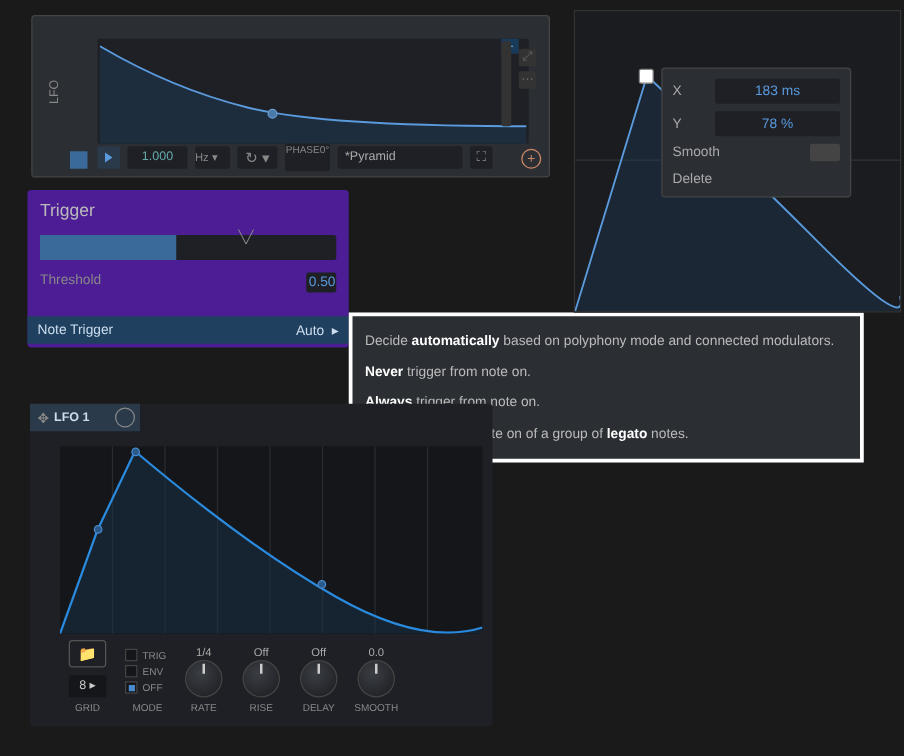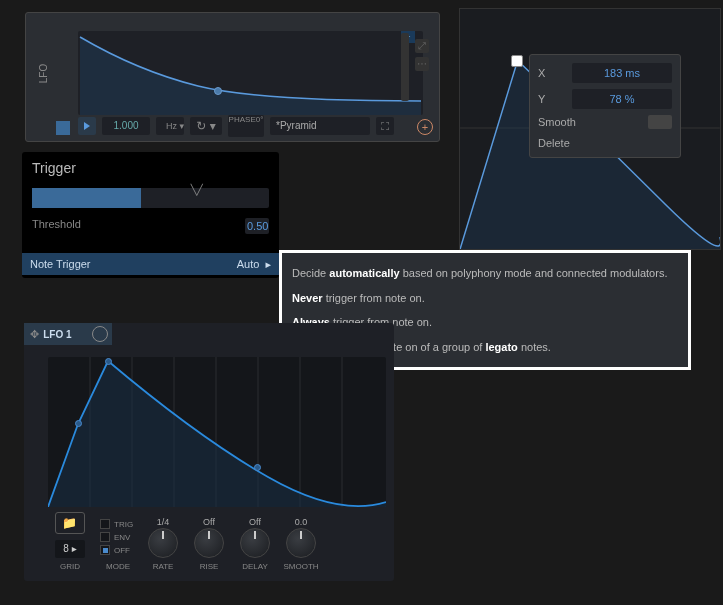--- a/index.html
+++ b/index.html
@@ -13,28 +13,28 @@
 .curve-svg{width:100%;height:100%}
 .curve-handle{position:absolute;left:136px;top:56px;width:8px;height:8px;background:#4a7aaa;border-radius:50%;border:1px solid #6a9acc}
 .mini-slider{position:absolute;right:30px;top:20px;width:8px;height:68px;background:#333;border-radius:2px}
 .mini-plus{position:absolute;right:24px;top:18px;width:14px;height:12px;background:#1a3a5a;color:#8cf;font-size:9px;text-align:center;line-height:12px}
 .mini-btn{position:absolute;right:10px;width:14px;height:14px;background:#333;color:#666;font-size:10px;text-align:center;line-height:14px;border-radius:2px}
 
 .lfo-ctrls{position:absolute;left:52px;bottom:4px;display:flex;align-items:center;gap:6px}
 .play-btn{width:18px;height:18px;background:#2a3a4a;border-radius:2px;display:flex;align-items:center;justify-content:center}
 .play-tri{width:0;height:0;border-left:6px solid #5a9add;border-top:4px solid transparent;border-bottom:4px solid transparent}
 .rate-input{width:48px;height:18px;background:#1e2026;color:#6aa;font-size:10px;text-align:center;line-height:18px;border-radius:2px}
-.hz-btn{width:28px;height:18px;background:#1e2026;color:#888;font-size:9px;text-align:right;line-height:18px;border-radius:2px;position:relative}
+.hz-btn{width:28px;height:18px;background:#1e2026;color:#888;font-size:9px;text-align:left;line-height:18px;border-radius:2px;position:relative}
 .loop-btn{width:32px;height:18px;background:#1e2026;color:#888;font-size:12px;text-align:center;line-height:18px;border-radius:2px}
 .phase-box{width:36px;height:22px;background:#1e2026;color:#888;font-size:8px;text-align:center;border-radius:2px;display:flex;flex-direction:row;justify-content:center}
 .shape-sel{width:100px;height:18px;background:#1e2026;color:#aaa;font-size:10px;padding-left:6px;line-height:18px;border-radius:2px}
 .add-btn{position:absolute;right:6px;bottom:6px;width:16px;height:16px;border:1px solid #c86;border-radius:50%;color:#c86;font-size:11px;text-align:center;line-height:14px}
 
 
-.trigger-panel{position:absolute;left:22px;top:152px;width:257px;height:126px;background:#000000;border-radius:3px}
+.trigger-panel{position:absolute;left:22px;top:152px;width:257px;height:126px;background:#4c1d95;border-radius:3px}
 .trigger-title{color:#bbb;font-size:14px;padding:8px 10px}
 .trigger-slider{margin:4px 10px;height:20px;background:#1e2026;position:relative;border-radius:2px}
 .trigger-fill{height:100%;width:46%;background:#3a6a99}
 .trigger-marks{position:absolute;top:-4px;left:67%;color:#888;font-size:10px}
 .thresh-row{display:flex;justify-content:space-between;padding:6px 10px;color:#888;font-size:11px}
 .thresh-val{background:#1e2026;width:24px;text-align:center;padding:2px;border-radius:2px;color:#5a9add}
 .note-trigger{position:absolute;left:22px;top:253px;width:257px;height:22px;background:#204060;display:flex;justify-content:space-between;align-items:center;padding:0 8px;color:#cde;font-size:11px}
 
 
 .tooltip-menu{position:absolute;left:279px;top:250px;width:412px;background:#2b2e33;border:3px solid #ffffff;padding:8px 0}

